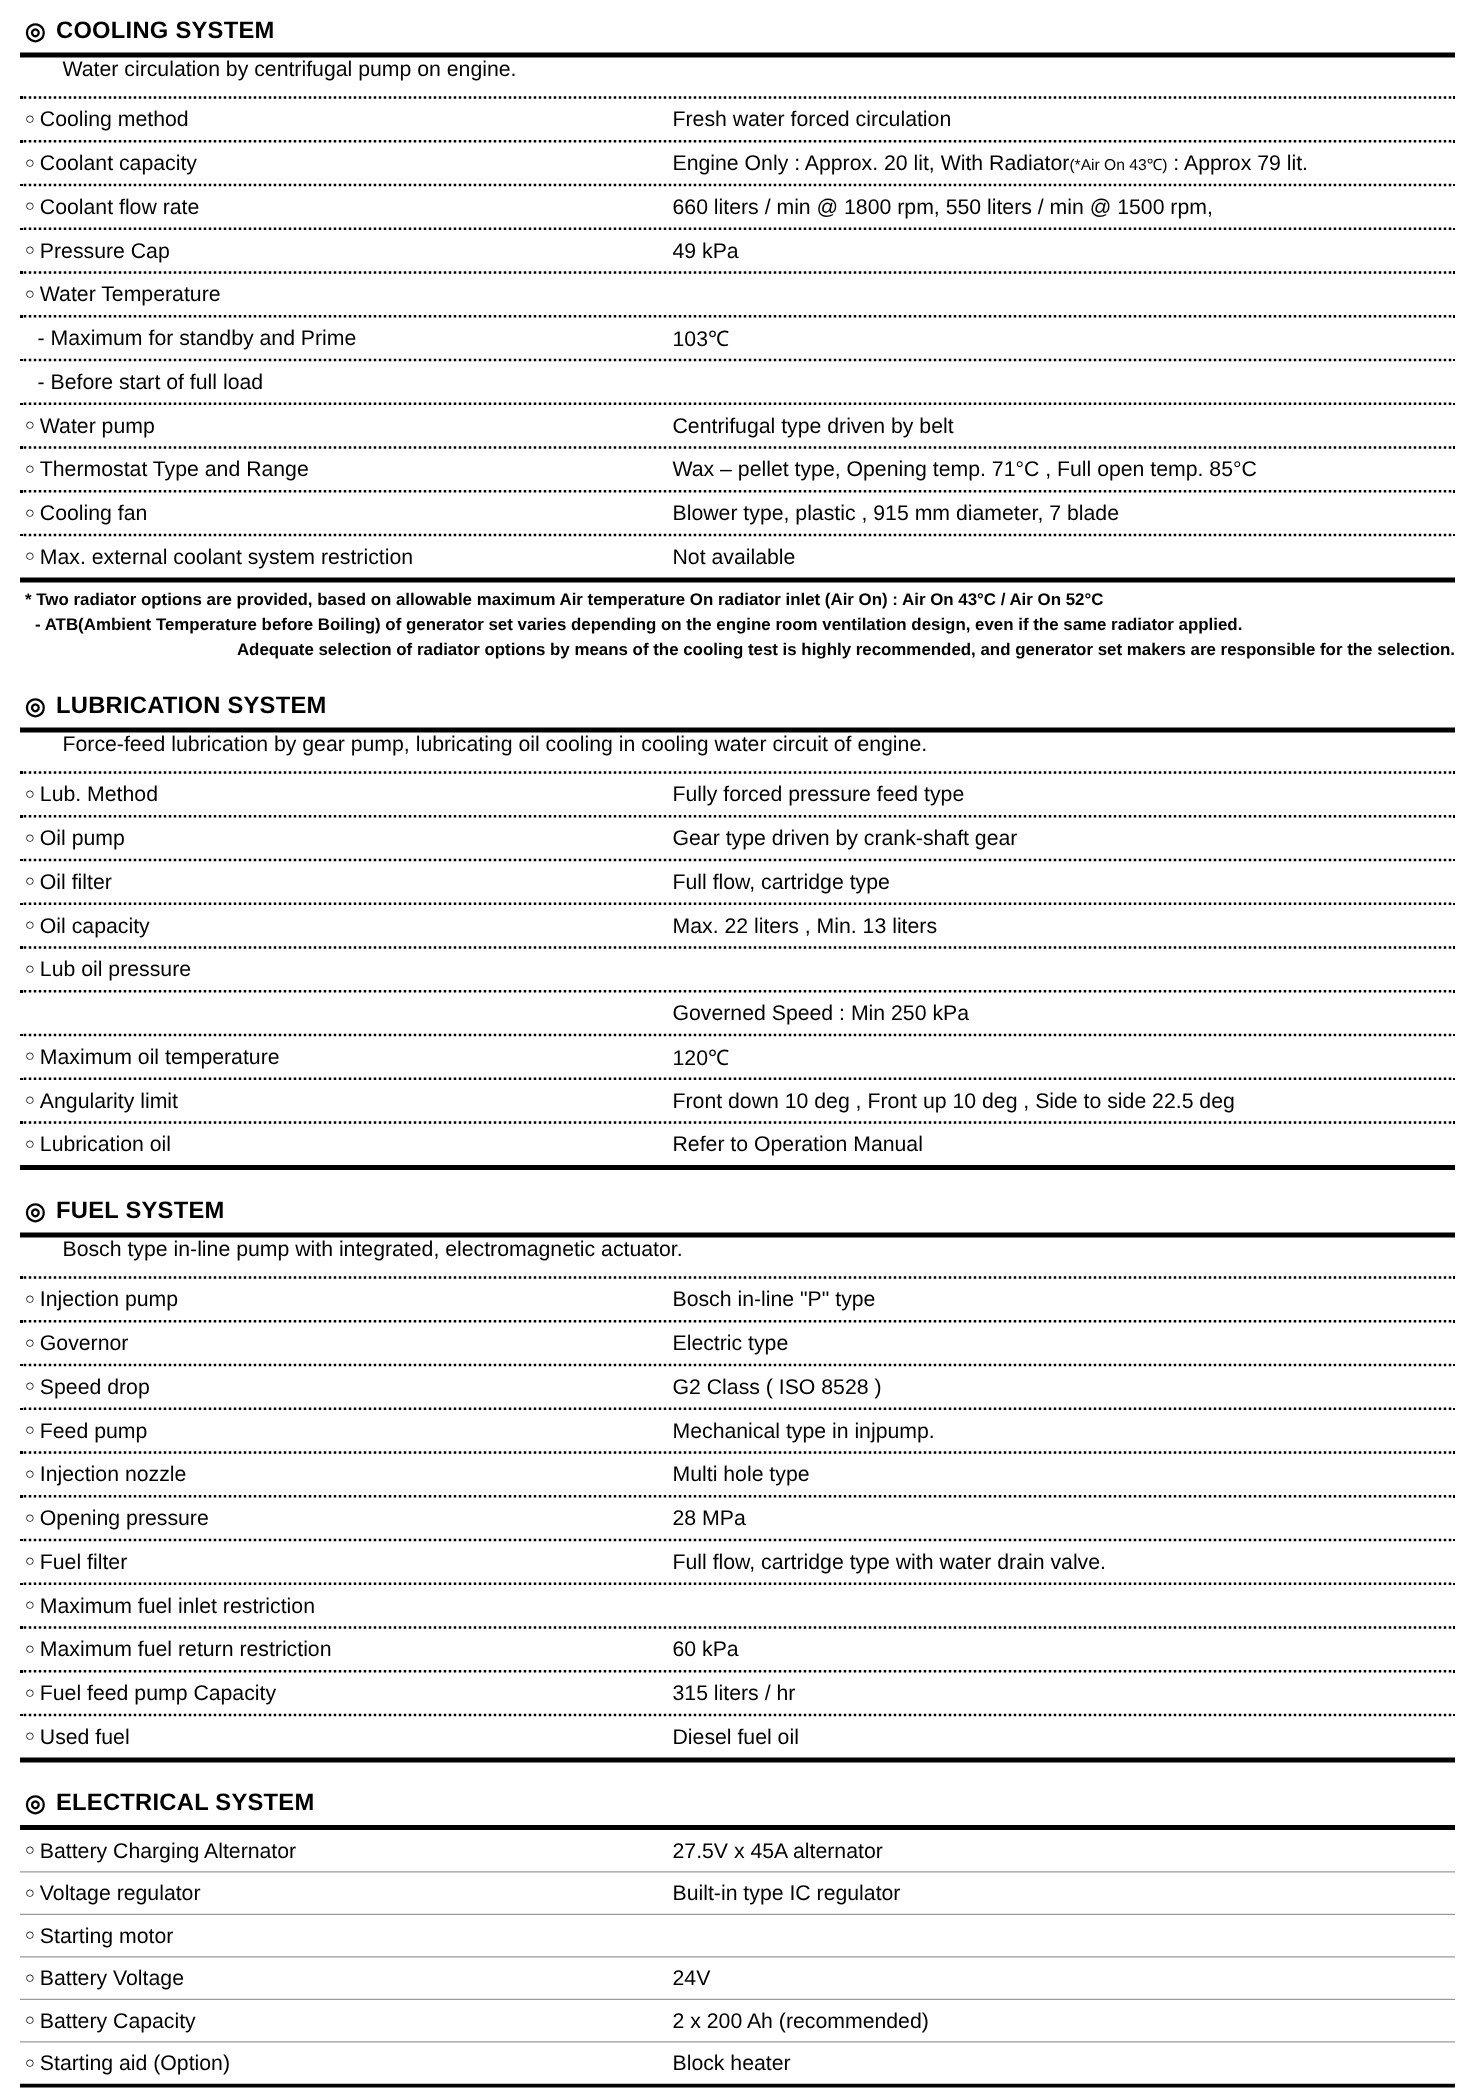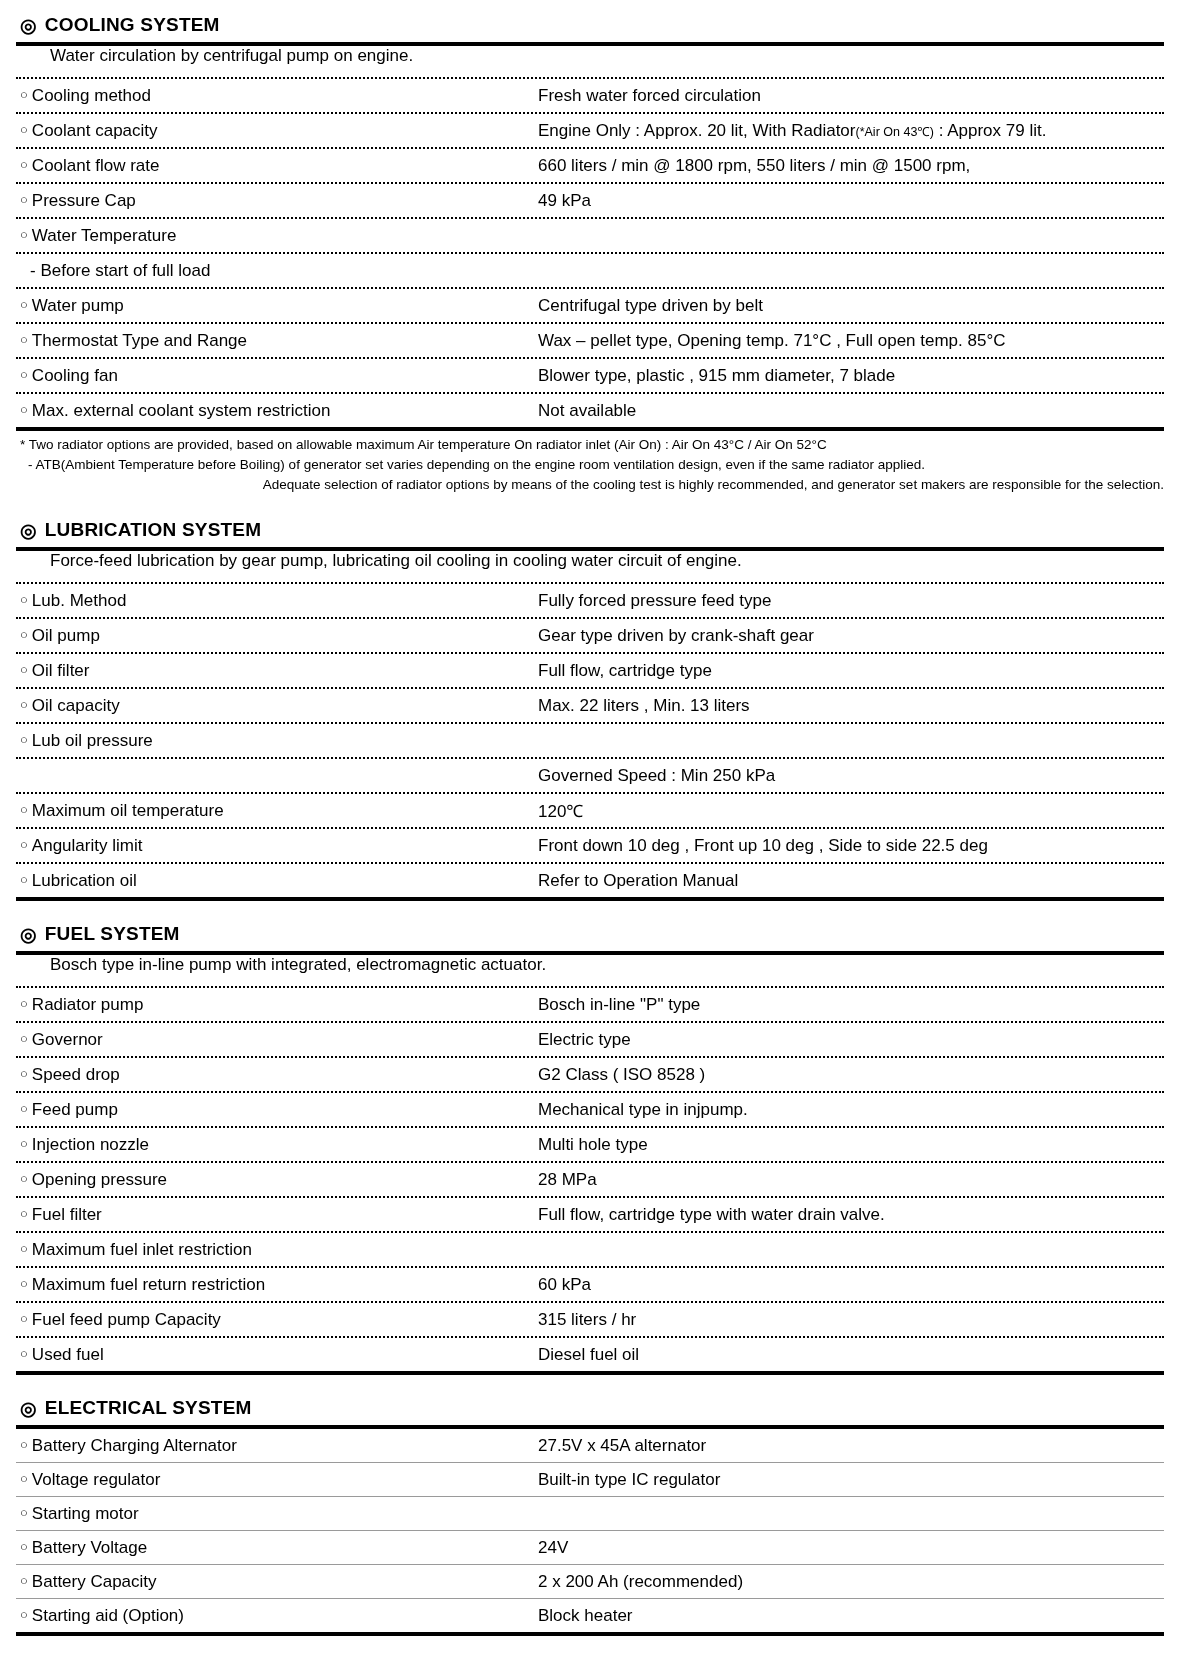--- a/index.html
+++ b/index.html
@@ -102,20 +102,21 @@
   
   .footnotes {
     padding-top: 4px;
     padding-bottom: 2px;
   }
   .footnote {
     font-size: 13.5px;
     line-height: 20px;
     padding-left: 4px;
     white-space: nowrap;
+    font-weight: bold;
   }
   .footnote.indent1 { padding-left: 12px; }
   .footnote.indent2 { padding-left: 22px; text-align: right; }
   .gap-md { height: 18px; }
 </style>
 </head>
 <body>
 
 <div class="page" id="page-root">
     <div class="section-head">
@@ -156,20 +157,26 @@
     </div>
     <div class="row">
       <div class="cell-label">
         <span class="lb">○</span>
         <span>Water Temperature</span>
       </div>
       <div class="cell-value"><span></span></div>
     </div>
     <div class="row">
       <div class="cell-label sub">
+        <span>- Maximum for standby and Prime</span>
+      </div>
+      <div class="cell-value"><span>103℃</span></div>
+    </div>
+    <div class="row">
+      <div class="cell-label sub">
         <span>- Before start of full load</span>
       </div>
     </div>
     <div class="row">
       <div class="cell-label">
         <span class="lb">○</span>
         <span>Water pump</span>
       </div>
       <div class="cell-value"><span>Centrifugal type driven by belt</span></div>
     </div>
@@ -274,21 +281,21 @@
       <span class="bullet">◎</span>
       <span>FUEL SYSTEM</span>
     </div>
     <div class="rule-thick"></div>
     <div class="intro-row">
       <span>Bosch type in-line pump with integrated, electromagnetic actuator.</span>
     </div>
     <div class="row">
       <div class="cell-label">
         <span class="lb">○</span>
-        <span>Radiator pump</span>
+        <span>Injection pump</span>
       </div>
       <div class="cell-value"><span>Bosch in-line "P" type</span></div>
     </div>
     <div class="row">
       <div class="cell-label">
         <span class="lb">○</span>
         <span>Governor</span>
       </div>
       <div class="cell-value"><span>Electric type</span></div>
     </div>

